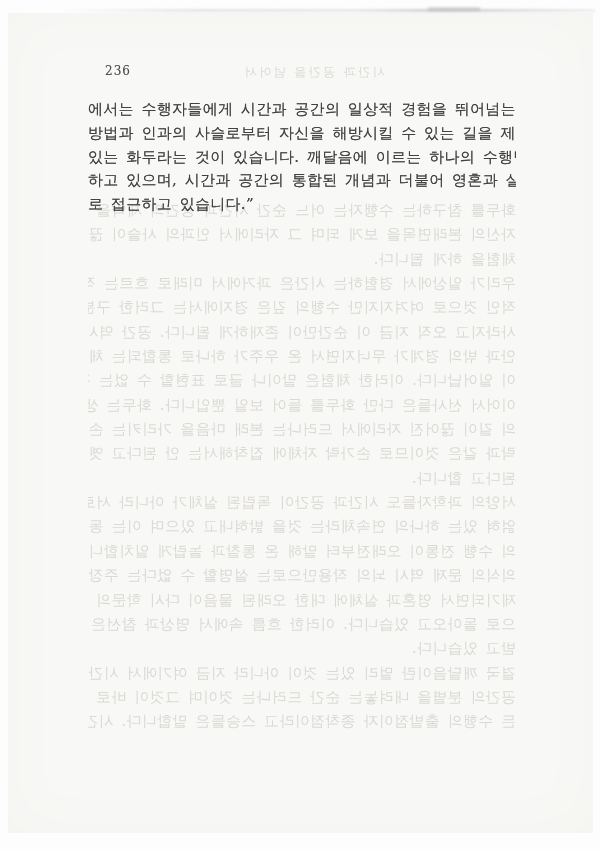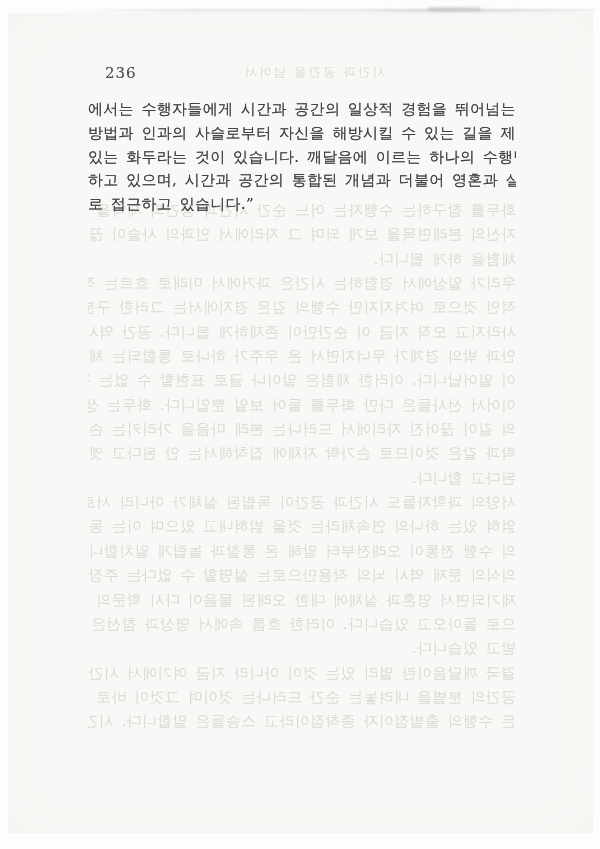--- a/index.html
+++ b/index.html
@@ -44,21 +44,21 @@
     top: 7px;
     width: 52px;
     height: 4px;
     background: rgba(185,185,185,0.55);
     filter: blur(1.2px);
   }
   .page-number {
     position: absolute;
     left: 105px;
     top: 64px;
-    font-size: 15px;
+    font-size: 12px;
     letter-spacing: 1px;
     color: #4f4f4f;
     text-shadow: 0 0 0.5px rgba(80,80,80,0.5);
   }
   .running-head-ghost {
     position: absolute;
     left: 130px;
     top: 64px;
     width: 255px;
     font-size: 12.5px;

